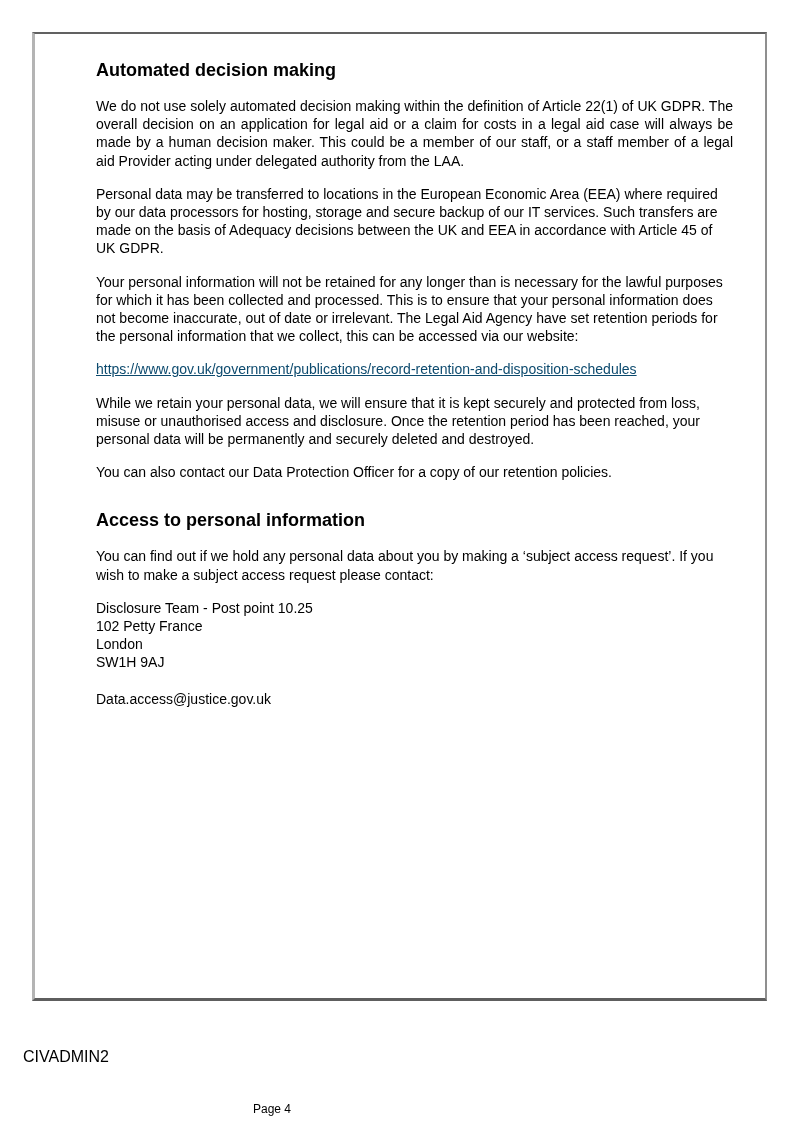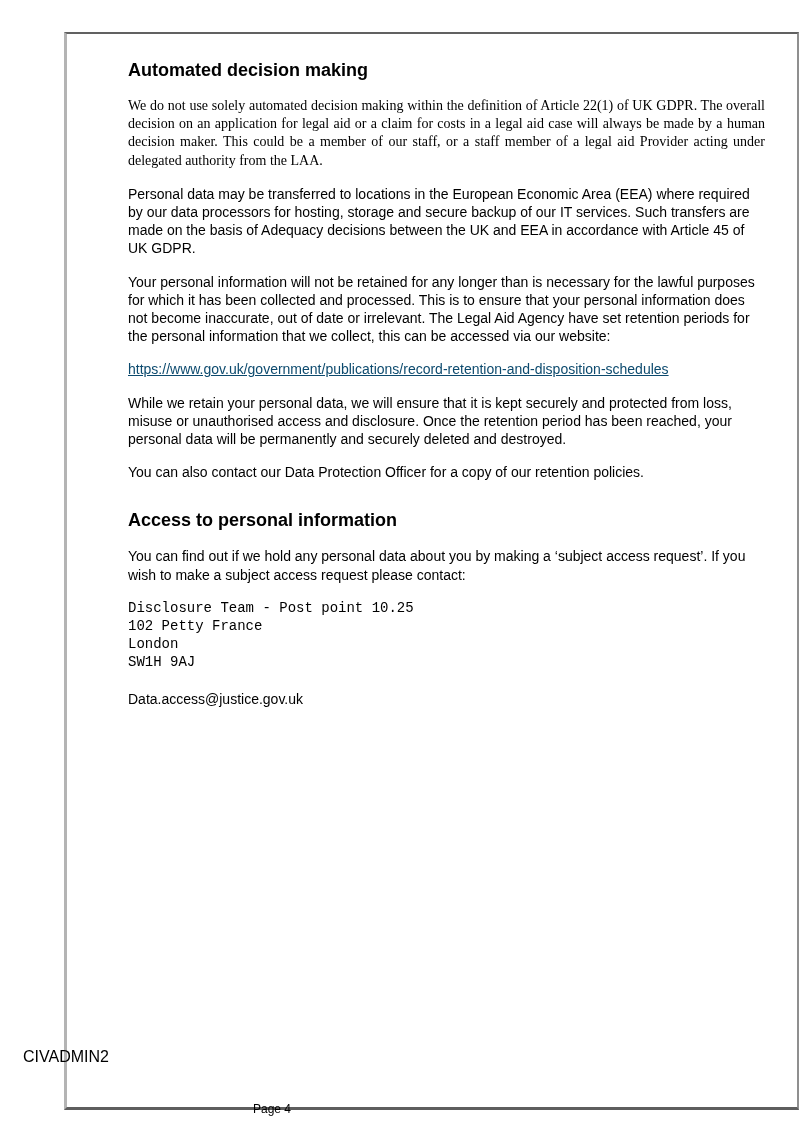--- a/index.html
+++ b/index.html
@@ -12,69 +12,66 @@
     width: 800px;
     height: 1130px;
     font-family: "Liberation Sans", "DejaVu Sans", sans-serif;
     color: #000000;
   }
   .page-frame {
     position: absolute;
     left: 32px;
     top: 32px;
     width: 735px;
-    height: 1078px;
+    height: 969px;
     box-sizing: border-box;
     background: #ffffff;
     border-top: 2px solid #616161;
     border-right: 2px solid #8f8f8f;
     border-bottom: 3px solid #5e5e5e;
     border-left: 3px solid #b4b4b4;
     padding: 25px 32px 0 61px;
     overflow: hidden;
-    margin-left: 32px;
   }
   h2.section-heading {
     font-size: 18px;
     line-height: 22px;
     font-weight: 700;
     margin: 28px 0 16px 0;
     letter-spacing: 0;
   }
   h2.section-heading.first {
     margin-top: 0;
   }
   p.body-para {
     font-size: 14px;
     line-height: 18.2px;
     margin: 0 0 15px 0;
   }
   p.justified {
     text-align: justify;
-    font-family: Liberation Serif, serif;
   }
   p.link-line {
     font-size: 14px;
     line-height: 18.2px;
     margin: 0 0 15px 0;
   }
   a.doc-link {
     color: #0c4a6e;
     text-decoration: underline;
     cursor: pointer;
     word-break: break-all;
   }
   .address-block {
     font-size: 14px;
     line-height: 18.2px;
     margin: 0 0 15px 0;
   }
   .address-line {
     white-space: nowrap;
-    font-family: Liberation Mono, monospace;
   }
   .email-line {
     font-size: 14px;
     line-height: 18.2px;
     margin: 18px 0 0 0;
   }
   .page-footer-ref {
     position: absolute;
     left: 23px;
     top: 1048px;

